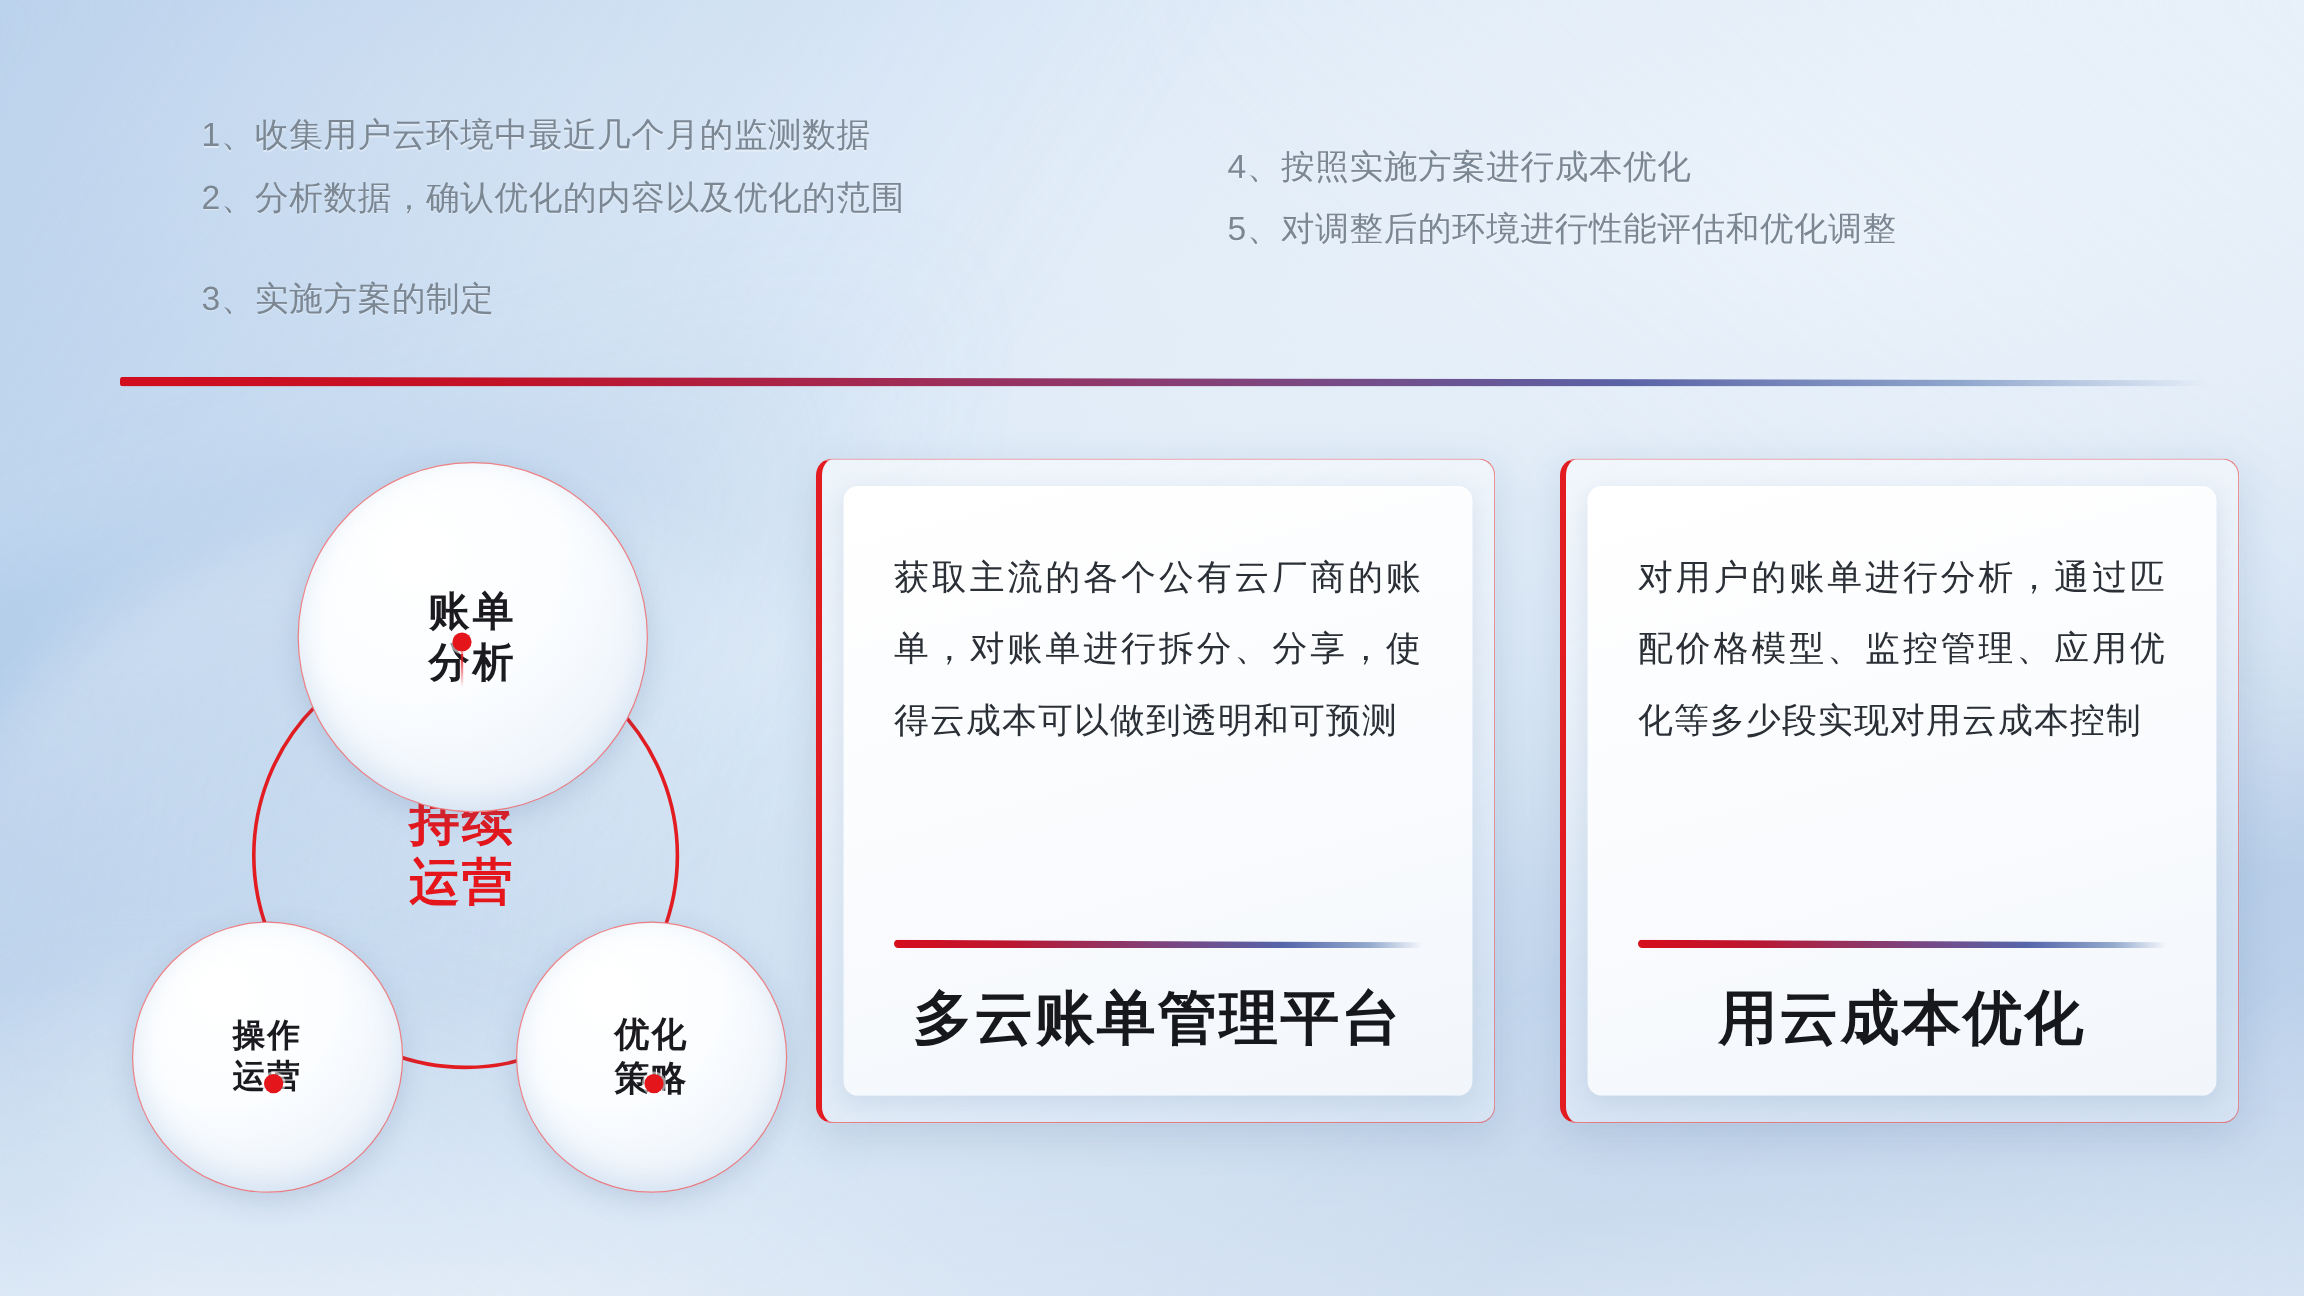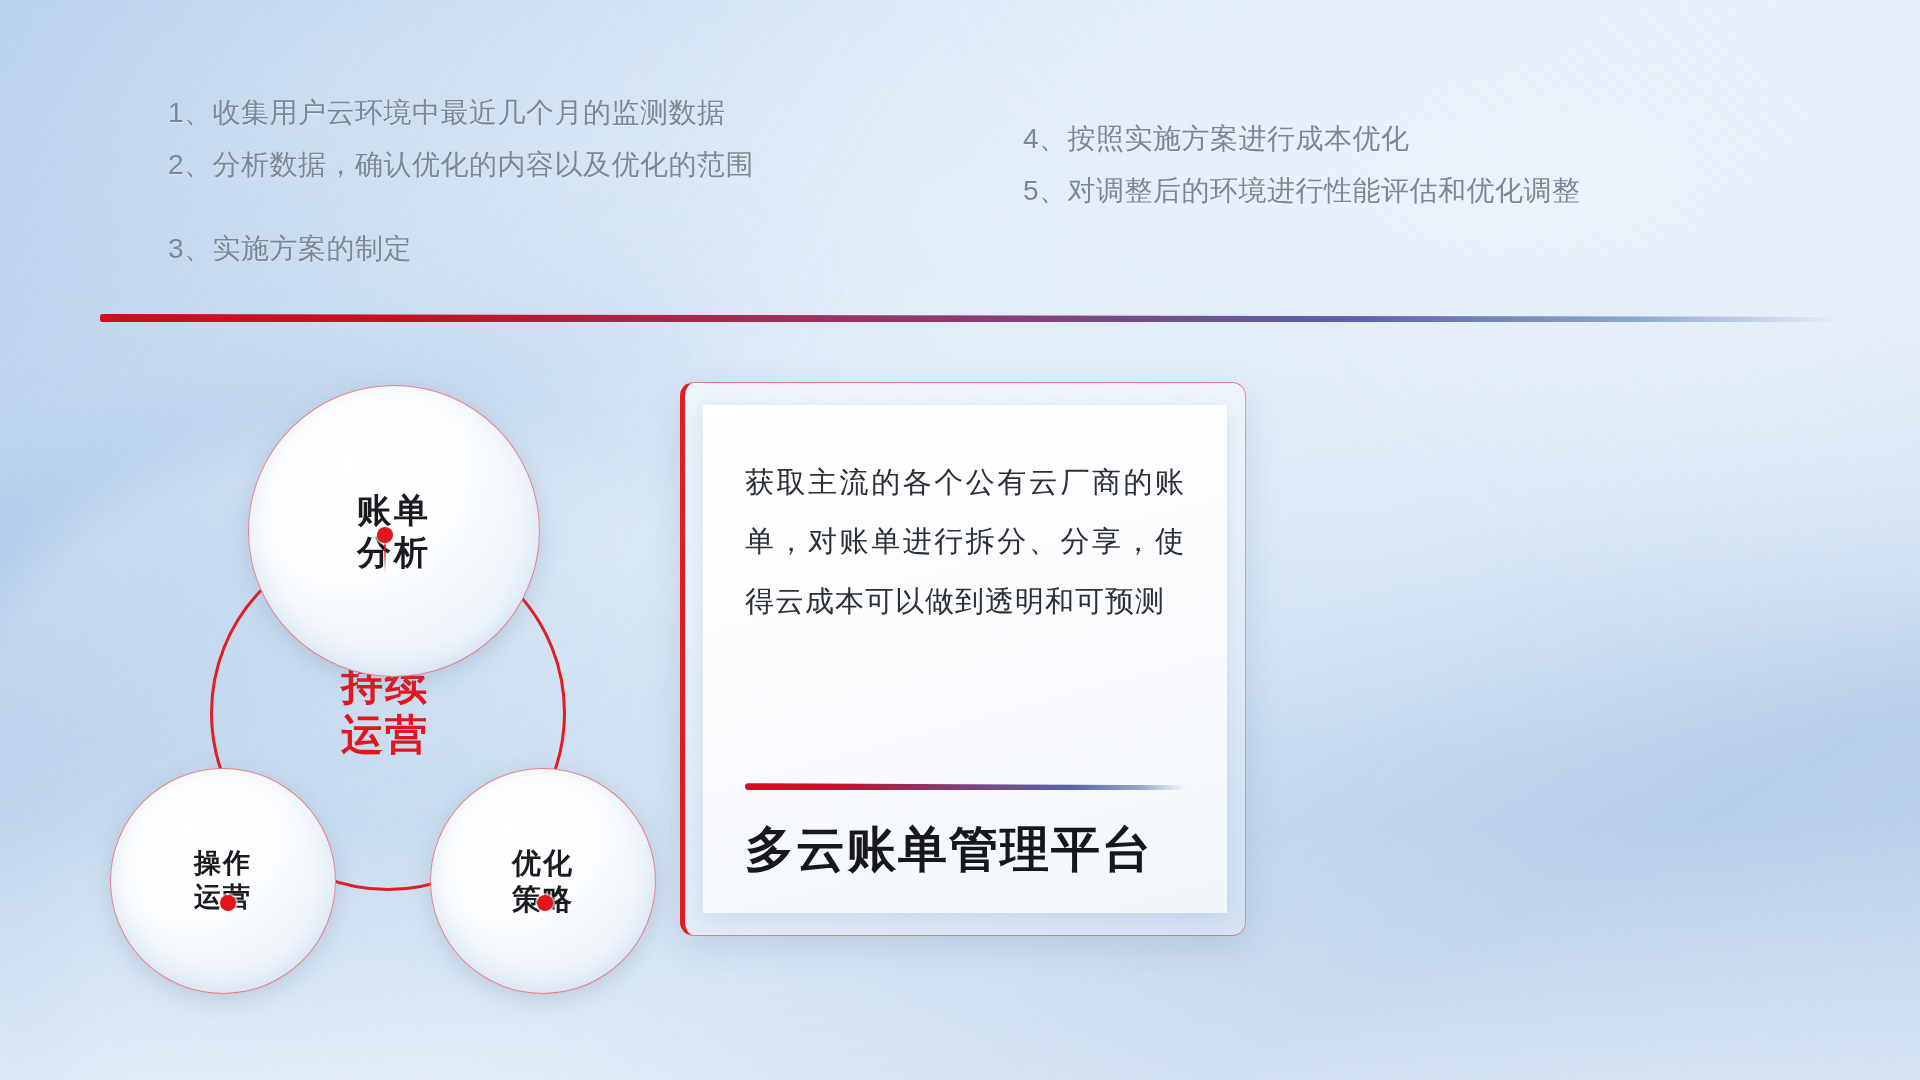--- a/index.html
+++ b/index.html
@@ -116,40 +116,40 @@
     border-top:1px solid rgba(226,28,33,.55);
     border-right:1px solid rgba(226,28,33,.45);
     border-bottom:1px solid rgba(226,28,33,.55);
     background:linear-gradient(160deg, rgba(255,255,255,.55), rgba(236,243,251,.35));
     box-shadow:0 10px 34px rgba(80,110,150,.18);
   }
   .card-1{left:0px;}
   .card-2{left:620px;}
   .card-inner{
     position:absolute;left:18px;top:22px;right:18px;bottom:22px;
-    border-radius:0;
+    border-radius:12px;
     background:linear-gradient(165deg,#ffffff 0%, #fbfcfe 45%, #f2f6fb 100%);
     box-shadow:0 6px 20px rgba(95,125,165,.16);
     padding:48px 42px 34px 42px;
     box-sizing:border-box;
     display:flex;flex-direction:column;
   }
   .card-body{
     color:#2b2f36;font-size:29px;line-height:2.05;letter-spacing:1px;
     text-align:justify;flex:0 0 auto;
   }
   .card-rule{
     margin-top:auto;height:7px;width:100%;
     background:linear-gradient(90deg,#d60d1c 0%, #bb1630 22%, #7b4480 52%, #5566ab 74%, #93a9cd 90%, rgba(175,194,220,0) 100%);
     border-radius:4px;
     clip-path:polygon(0 0, 100% 30%, 100% 100%, 0 100%);
   }
   .card-title{
     margin-top:30px;color:#17181c;font-weight:bold;font-size:49px;
-    letter-spacing:2px;line-height:1.2;
+    letter-spacing:2px;line-height:1.2;text-align:center;
   }
 </style>
 </head>
 <body>
 
 <div class="bg">
   <div class="bg-base"></div>
   <div class="band band-a"></div>
   <div class="band band-b"></div>
   <div class="band band-c"></div>
@@ -206,14 +206,21 @@
 <div class="cards">
 
   <div class="card card-1">
     <div class="card-inner">
       <div class="card-body">获取主流的各个公有云厂商的账单，对账单进行拆分、分享，使得云成本可以做到透明和可预测</div>
       <div class="card-rule"></div>
       <div class="card-title">多云账单管理平台</div>
     </div>
   </div>
 
+  <div class="card card-2">
+    <div class="card-inner">
+      <div class="card-body">对用户的账单进行分析，通过匹配价格模型、监控管理、应用优化等多少段实现对用云成本控制</div>
+      <div class="card-rule"></div>
+      <div class="card-title">用云成本优化</div>
+    </div>
+  </div>
 
 </div>
 
 </body></html>

